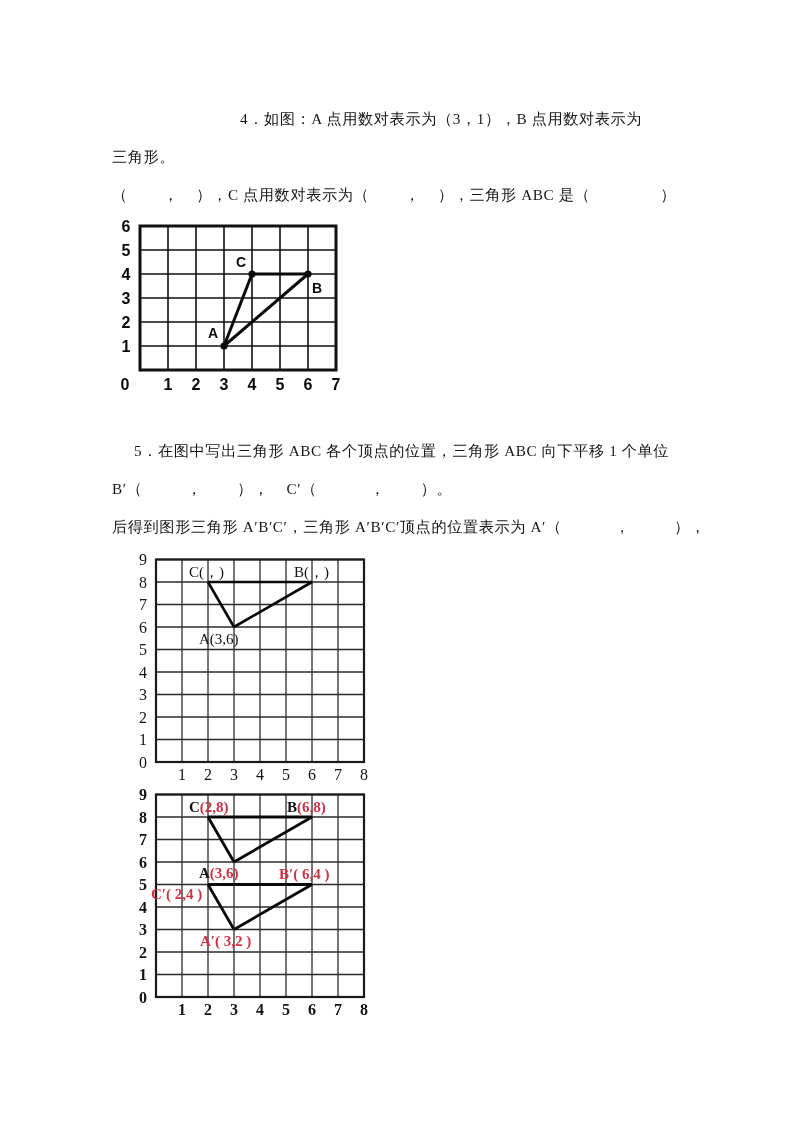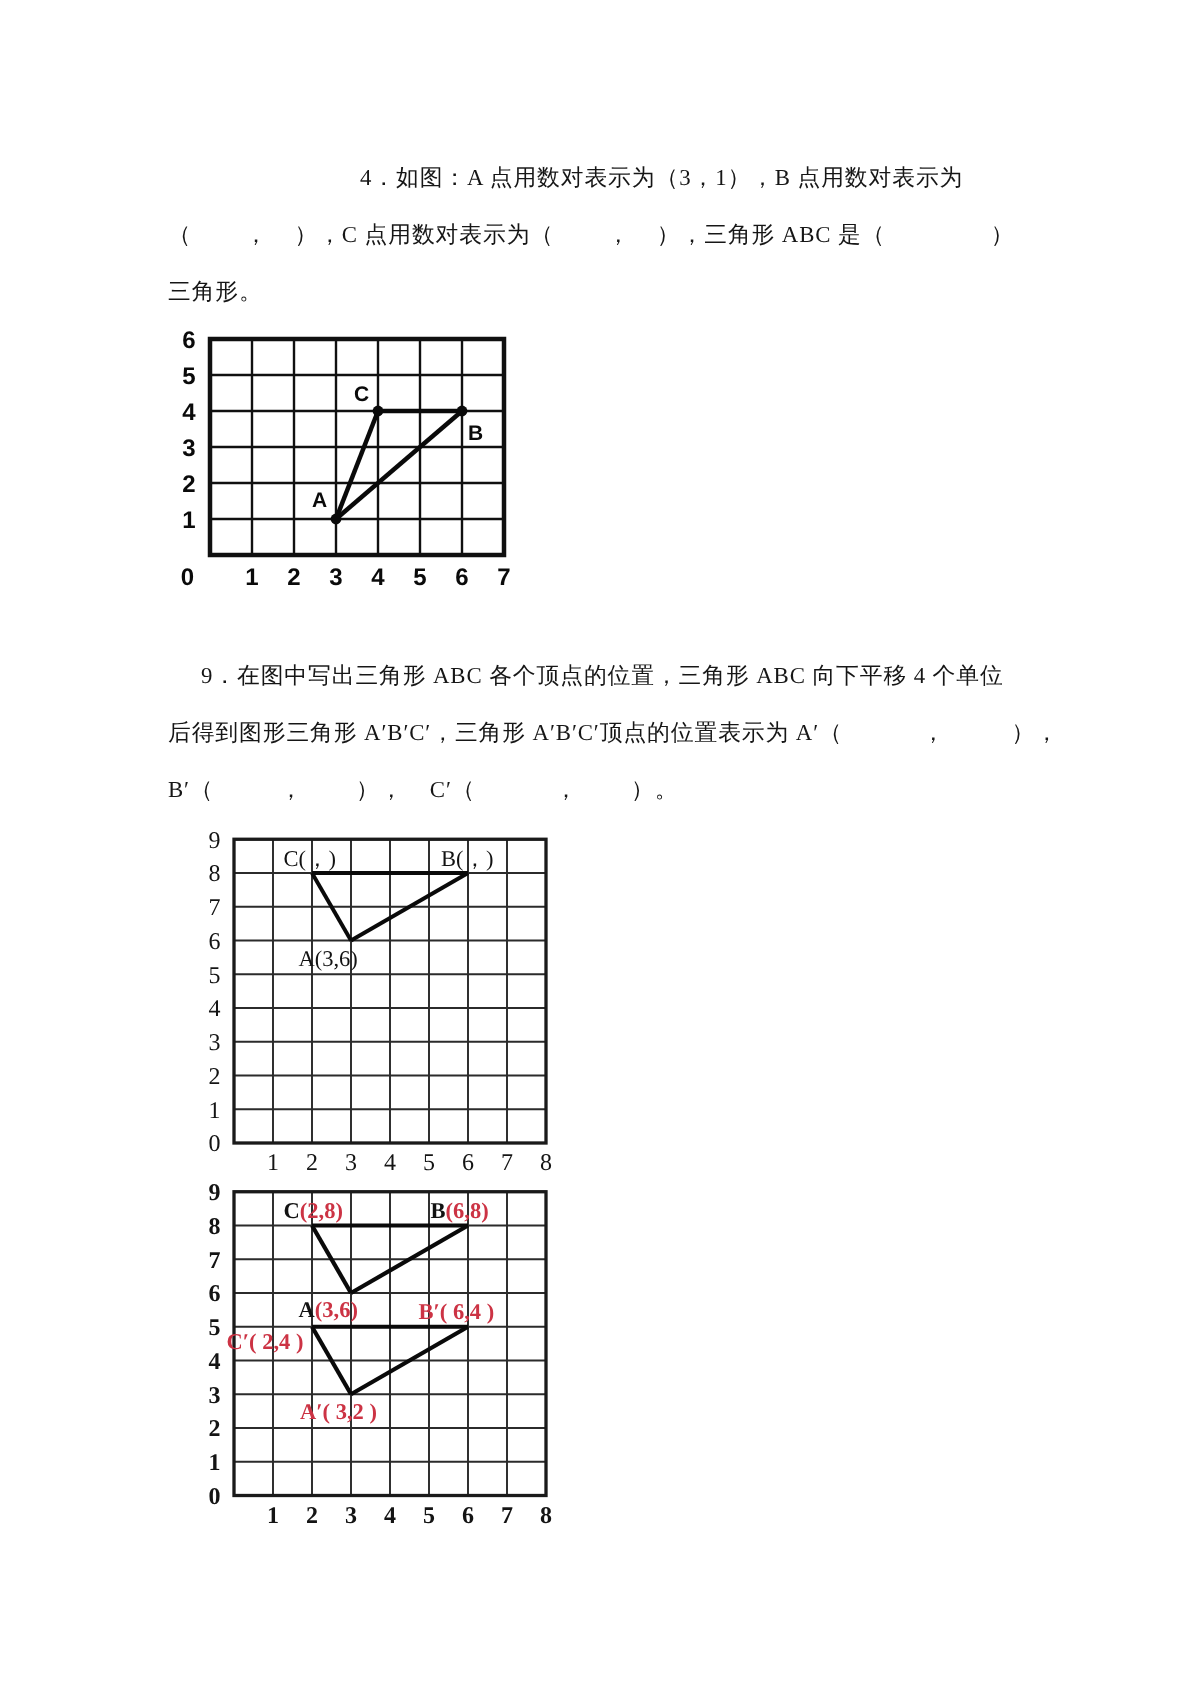--- a/index.html
+++ b/index.html
@@ -45,22 +45,22 @@
   }
   .fig-svg { display: block; }
 </style>
 </head>
 <body>
 
 <div class="page">
 
   <div class="qblock" style="top:100px;">
     <div class="qline indent">4．如图：A 点用数对表示为（3，1），B 点用数对表示为</div>
+    <div class="qline">三角形。</div>
     <div class="qline">（        ，    ），C 点用数对表示为（        ，    ），三角形 ABC 是（                ）</div>
-    <div class="qline">三角形。</div>
   </div>
 
   <div class="figure" style="left:112px; top:218px;">
     <svg class="fig-svg" width="240" height="180" viewBox="0 0 240 180" xmlns="http://www.w3.org/2000/svg">
 
       <g stroke="#101010" stroke-width="1.6" fill="none">
 
         <line x1="28" y1="8" x2="28" y2="152"></line>
         <line x1="56" y1="8" x2="56" y2="152"></line>
         <line x1="84" y1="8" x2="84" y2="152"></line>
@@ -112,23 +112,23 @@
         <text x="112" y="172">3</text>
         <text x="140" y="172">4</text>
         <text x="168" y="172">5</text>
         <text x="196" y="172">6</text>
         <text x="224" y="172">7</text>
       </g>
     </svg>
   </div>
 
   <div class="qblock" style="top:432px;">
-    <div class="qline indent-sm">9．在图中写出三角形 ABC 各个顶点的位置，三角形 ABC 向下平移 4 个单位</div>
+    <div class="qline indent-sm">5．在图中写出三角形 ABC 各个顶点的位置，三角形 ABC 向下平移 1 个单位</div>
+    <div class="qline">B′（          ，        ），    C′（            ，        ）。</div>
     <div class="qline">后得到图形三角形 A′B′C′，三角形 A′B′C′顶点的位置表示为 A′（            ，          ），</div>
-    <div class="qline">B′（          ，        ），    C′（            ，        ）。</div>
   </div>
 
   <div class="figure" style="left:126px; top:552px;">
     <svg class="fig-svg" width="252" height="232" viewBox="0 0 252 232" xmlns="http://www.w3.org/2000/svg">
 
       <g stroke="#2b2b2b" stroke-width="1.3" fill="none">
         <line x1="30" y1="7.5" x2="30" y2="210"></line>
         <line x1="56" y1="7.5" x2="56" y2="210"></line>
         <line x1="82" y1="7.5" x2="82" y2="210"></line>
         <line x1="108" y1="7.5" x2="108" y2="210"></line>

